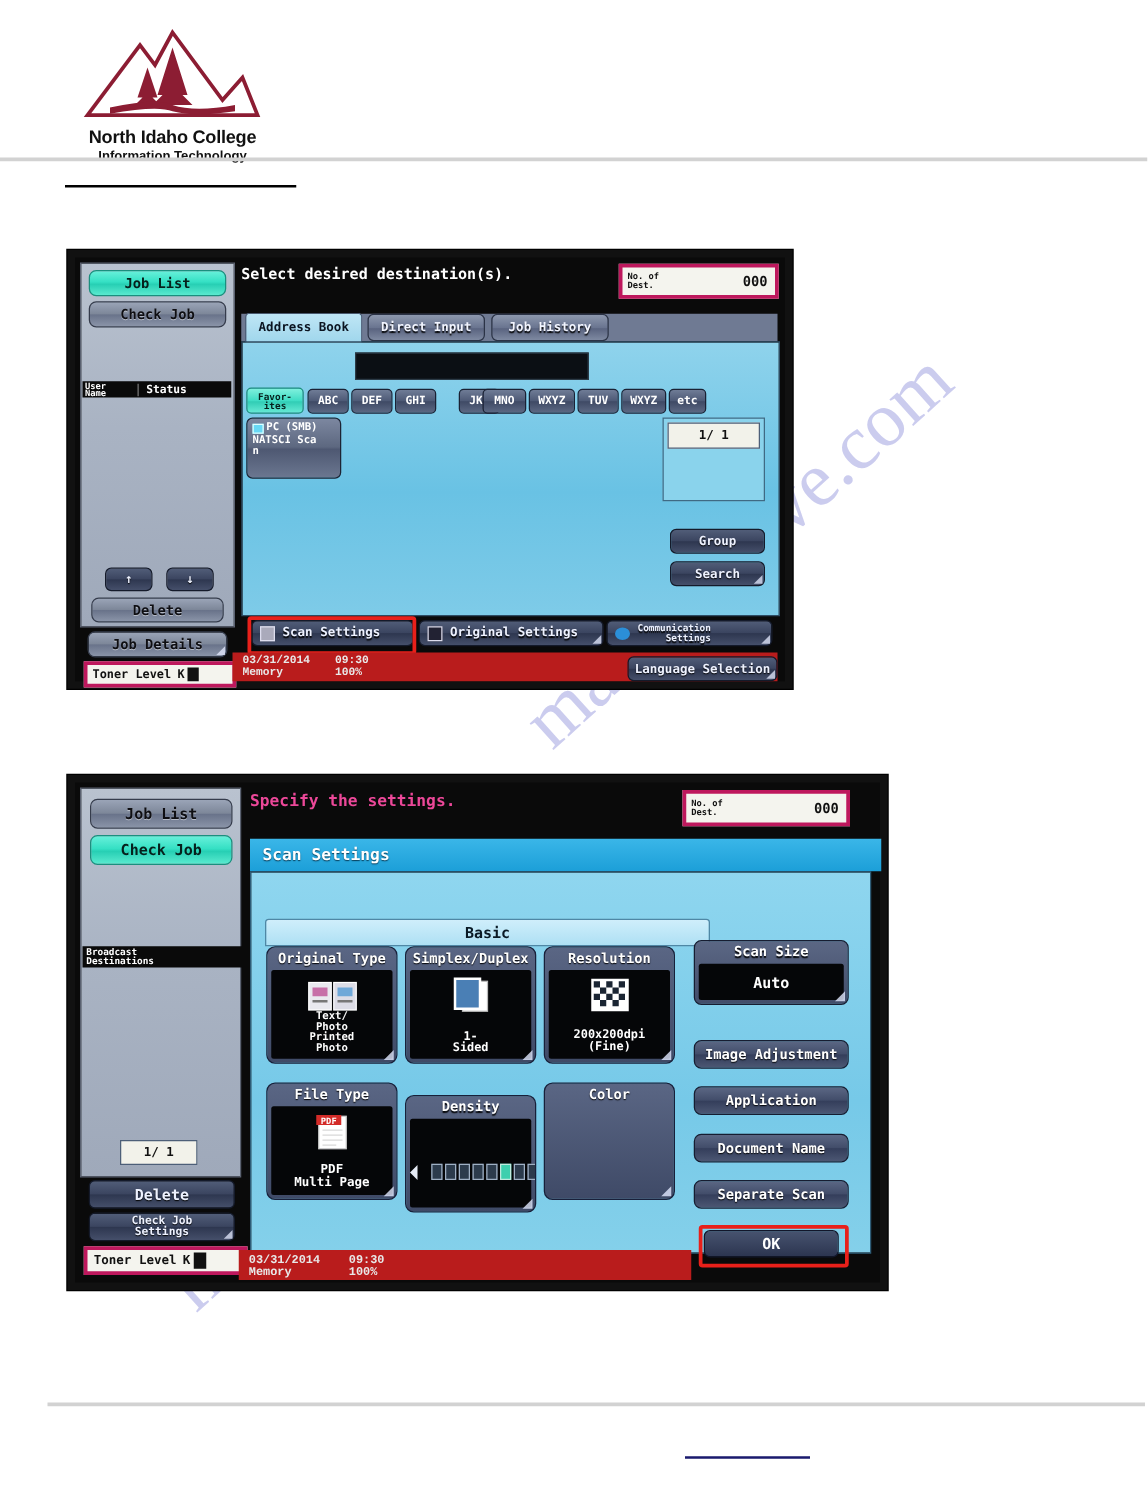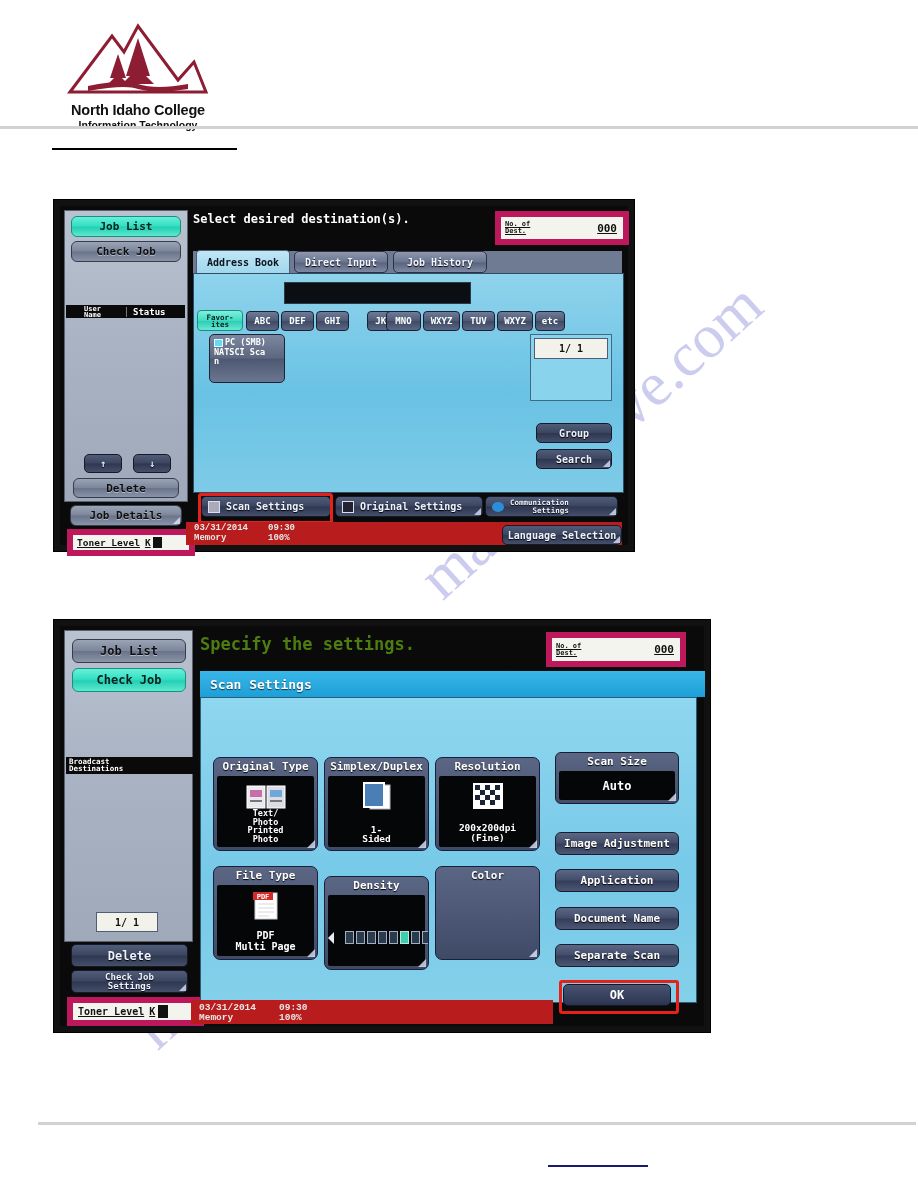--- a/index.html
+++ b/index.html
@@ -83,23 +83,23 @@
   .btn-dark .corner,.btn-grey .corner{
     position:absolute;right:1px;bottom:1px;width:0;height:0;
     border-left:7px solid transparent;border-bottom:7px solid rgba(230,235,255,.75);
   }
 
   .statusbar{
     position:absolute;background:#b91c1c;color:#e8e8e8;font-weight:bold;
     font-family:Liberation Mono, monospace;
   }
   .whitebox{
-    position:absolute;background:#f4f4ee;border:6px solid #be185d;color:#111;
+    position:absolute;background:#f4f4ee;border:3px solid #be185d;color:#111;
     font-family:"DejaVu Sans Mono","Liberation Mono",monospace;font-weight:bold;
-    display:flex;align-items:center;text-decoration:underline;
+    display:flex;align-items:center;
   }
 
   
   .tabsrow{position:absolute;background:#6f7a93;}
   .tab-active{
     position:absolute;background:linear-gradient(180deg,#bfe6f5 0%,#9fd6ec 100%);
     border:1px solid #4d5f78;border-bottom:none;border-radius:4px 4px 0 0;
     color:#0b1420;font-weight:bold;display:flex;align-items:center;justify-content:center;
     font-family:"DejaVu Sans Mono","Liberation Mono",monospace;
   }
@@ -125,21 +125,20 @@
   .idxbtn.sel{
     background:linear-gradient(180deg,#7ff0dd 0%,#3fdcc4 50%,#31cdb5 55%,#66e9d4 100%);
     border:1px solid #1a8d7c;color:#06201c;text-shadow:none;
   }
   .addr-card{
     position:absolute;
     background:linear-gradient(180deg,#7c87a0 0%,#5d6880 48%,#4e5872 52%,#6b7790 100%);
     border:1px solid #1d2434;border-radius:5px;color:#fff;font-weight:bold;
     padding:3px 4px;line-height:1.12;
     font-family:"DejaVu Sans Mono","Liberation Mono",monospace;
-    margin-left:12px;
   }
   .pagebox{
     position:absolute;background:#f2f2ea;border:1px solid #4d5f78;color:#111;
     font-family:"DejaVu Sans Mono","Liberation Mono",monospace;font-weight:bold;
     display:flex;align-items:center;justify-content:center;
   }
   .listpane{position:absolute;background:#8ad3ec;border:1px solid #3f6a84;}
   .redbox{position:absolute;border:3px solid #e8201a;border-radius:3px;pointer-events:none;}
 
   
@@ -244,21 +243,21 @@
 <div class="foot-link"></div>
 
 <div class="panel" id="screen1">
   <div class="glass">
 
     <div class="leftcol" style="left:4px;top:4px;width:122px;height:290px;">
       <div class="btn-teal" style="position:absolute;left:6px;top:5px;width:108px;height:19px;font-size:11px;">Job List</div>
       <div class="btn-grey" style="position:absolute;left:6px;top:30px;width:108px;height:19px;font-size:11px;">Check Job</div>
 
       <div style="position:absolute;left:1px;top:94px;width:119px;height:13px;background:#0a0a0a;display:flex;align-items:center;">
-        <div style="width:42px;color:#fff;font-size:7px;font-weight:bold;line-height:6px;padding-left:2px;font-family:'DejaVu Sans Mono',monospace;margin-left:16px;">
+        <div style="width:42px;color:#fff;font-size:7px;font-weight:bold;line-height:6px;padding-left:2px;font-family:'DejaVu Sans Mono',monospace;">
           <span>User</span><br>
           <span>Name</span>
         </div>
         <div style="color:#fff;font-size:9px;font-weight:bold;border-left:1px solid #777;padding-left:6px;font-family:'DejaVu Sans Mono',monospace;">Status</div>
       </div>
 
       <div class="btn-dark" style="position:absolute;left:19px;top:243px;width:36px;height:17px;font-size:10px;">↑</div>
       <div class="btn-dark" style="position:absolute;left:68px;top:243px;width:36px;height:17px;font-size:10px;">↓</div>
       <div class="btn-grey" style="position:absolute;left:8px;top:267px;width:104px;height:18px;font-size:11px;">Delete</div>
     </div>
@@ -379,33 +378,34 @@
       </span>
       <span class="corner"></span>
     </div>
 
     <div class="whitebox" style="left:7px;top:371px;width:120px;height:17px;font-size:10px;padding-left:5px;">
       <span>Toner Level</span>
       <span style="margin-left:5px;">K</span>
       <span style="display:inline-block;width:10px;height:13px;background:#111;margin-left:3px;"></span>
     </div>
 
-    <div style="position:absolute;left:140px;top:8px;color:#4d7c0f;font-size:17px;font-weight:bold;font-family:'DejaVu Sans Mono',monospace;">Specify the settings.</div>
+    <div style="position:absolute;left:140px;top:8px;color:#ec4899;font-size:13px;font-weight:bold;font-family:'DejaVu Sans Mono',monospace;">Specify the settings.</div>
 
     <div class="whitebox" style="left:486px;top:6px;width:128px;height:23px;">
       <div style="font-size:7px;line-height:7px;padding-left:4px;">
         <span>No. of</span><br>
         <span>Dest.</span>
       </div>
       <div style="margin-left:auto;padding-right:6px;font-size:11px;">000</div>
     </div>
 
     <div class="sect-title" style="left:140px;top:45px;width:495px;height:26px;font-size:13px;">Scan Settings</div>
     <div class="sect-body" style="left:140px;top:71px;width:495px;height:304px;"></div>
 
+    <div class="basic-tab" style="left:152px;top:109px;width:354px;height:20px;font-size:12px;">Basic</div>
 
     <div class="tile" style="left:153px;top:131px;width:103px;height:92px;">
       <div class="tile-head">Original Type</div>
       <div class="tile-body">
         <svg width="42" height="30" viewBox="0 0 42 30" style="margin-top:6px;">
           <rect x="2" y="4" width="18" height="22" fill="#e9e9ef" stroke="#fff"></rect>
           <rect x="22" y="4" width="18" height="22" fill="#dcdce6" stroke="#fff"></rect>
           <rect x="5" y="8" width="12" height="7" fill="#c76fa8"></rect>
           <rect x="25" y="8" width="12" height="7" fill="#6fa8d8"></rect>
           <rect x="5" y="18" width="12" height="2" fill="#777"></rect>

